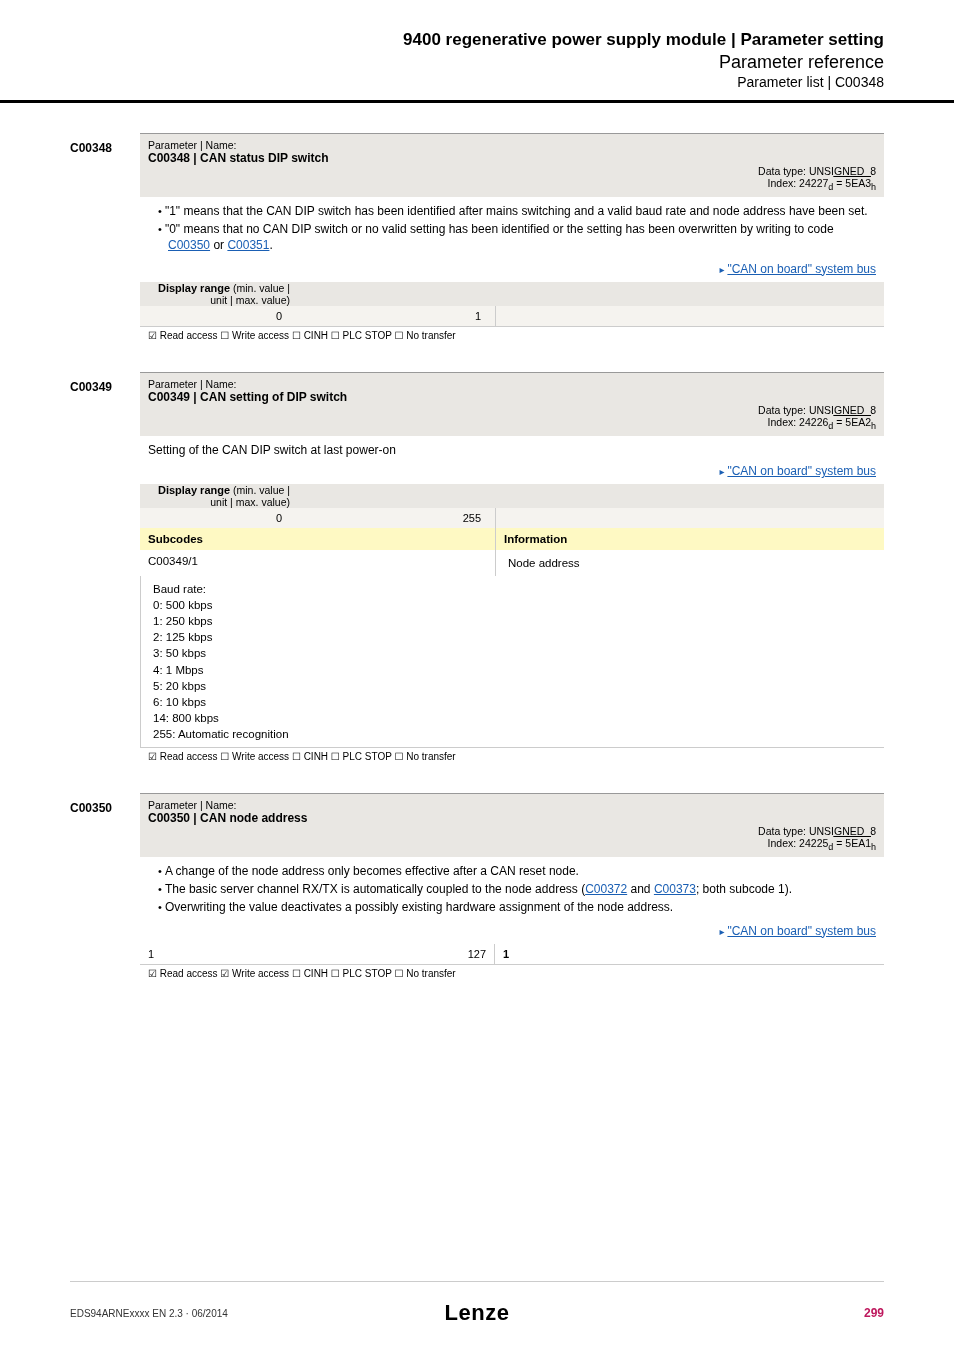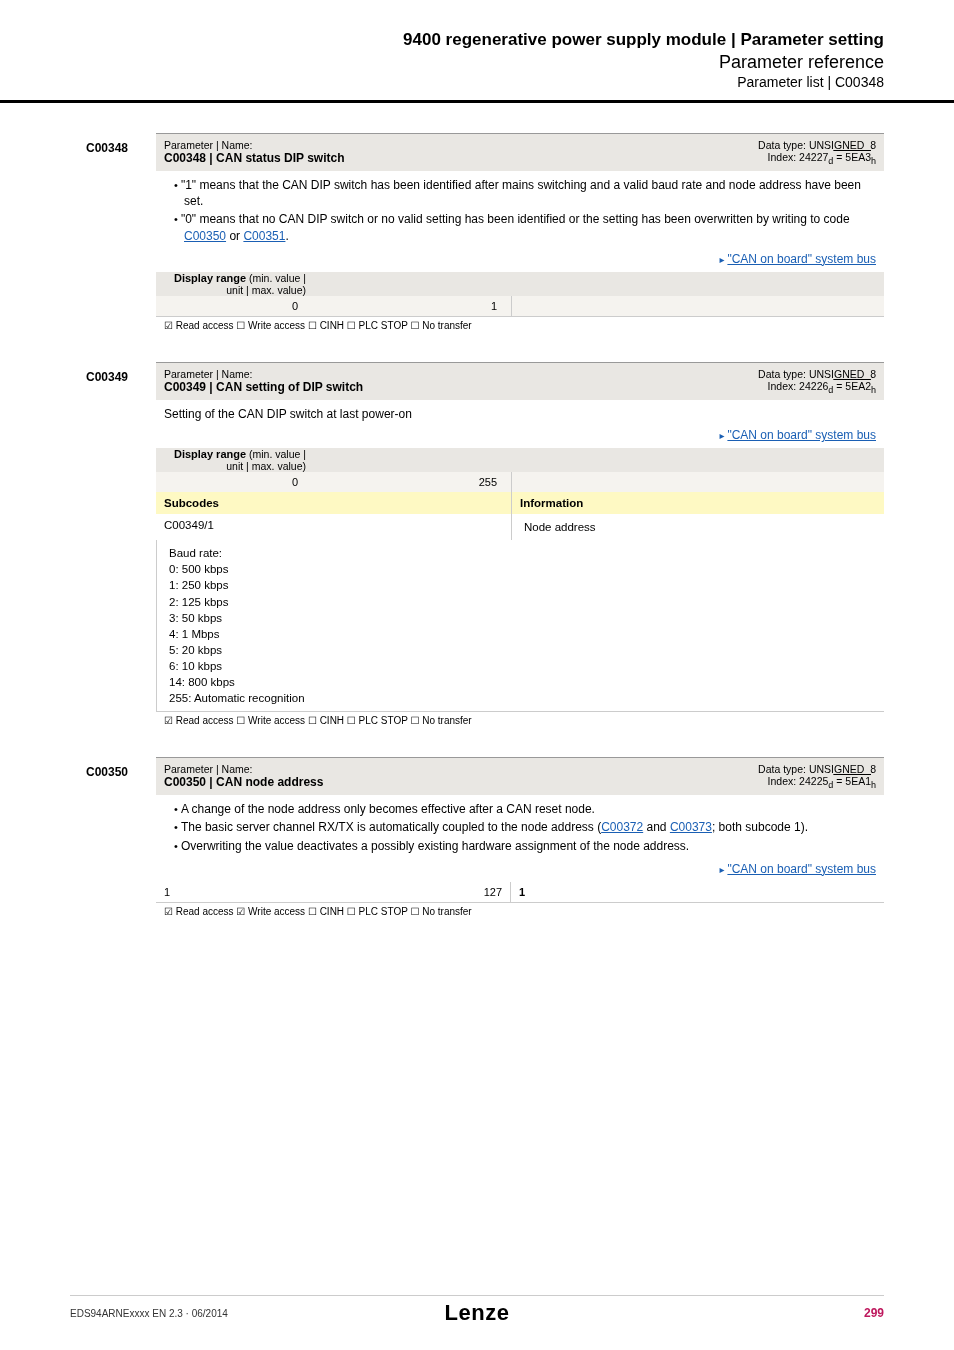--- a/index.html
+++ b/index.html
@@ -42,37 +42,37 @@
     .param-block {
       display: flex;
       margin-bottom: 28px;
     }
     .param-id {
       width: 70px;
       flex-shrink: 0;
       font-weight: bold;
       font-size: 12px;
       padding-top: 8px;
-      margin-left: 16px;
     }
     .param-content {
       flex: 1;
     }
     .param-content > hr.sep {
       border: none;
       border-top: 1px solid #999;
       margin: 0;
     }
     .thead-row, .trow {
       display: flex;
     }
     .thead-row {
       background: #e9e7e3;
       padding: 5px 8px;
       font-size: 11.5px;
+      flex-direction: column;
     }
     .param-name-label {
       font-size: 10.5px;
     }
     .param-name-val {
       font-weight: bold;
       font-size: 12px;
     }
     .dtype {
       text-align: right;
@@ -146,21 +146,21 @@
     }
     .footer {
       position: absolute;
       bottom: 30px;
       left: 70px;
       right: 70px;
       display: flex;
       justify-content: space-between;
       align-items: center;
       border-top: 1px solid #ccc;
-      padding-top: 10px;
+      padding-top: 24px;
     }
     .footer-left { font-size: 10px; color: #333; }
     .footer-center {
       font-weight: bold;
       font-size: 22px;
       letter-spacing: 0.5px;
       position: absolute;
       left: 50%;
       transform: translateX(-50%);
     }

